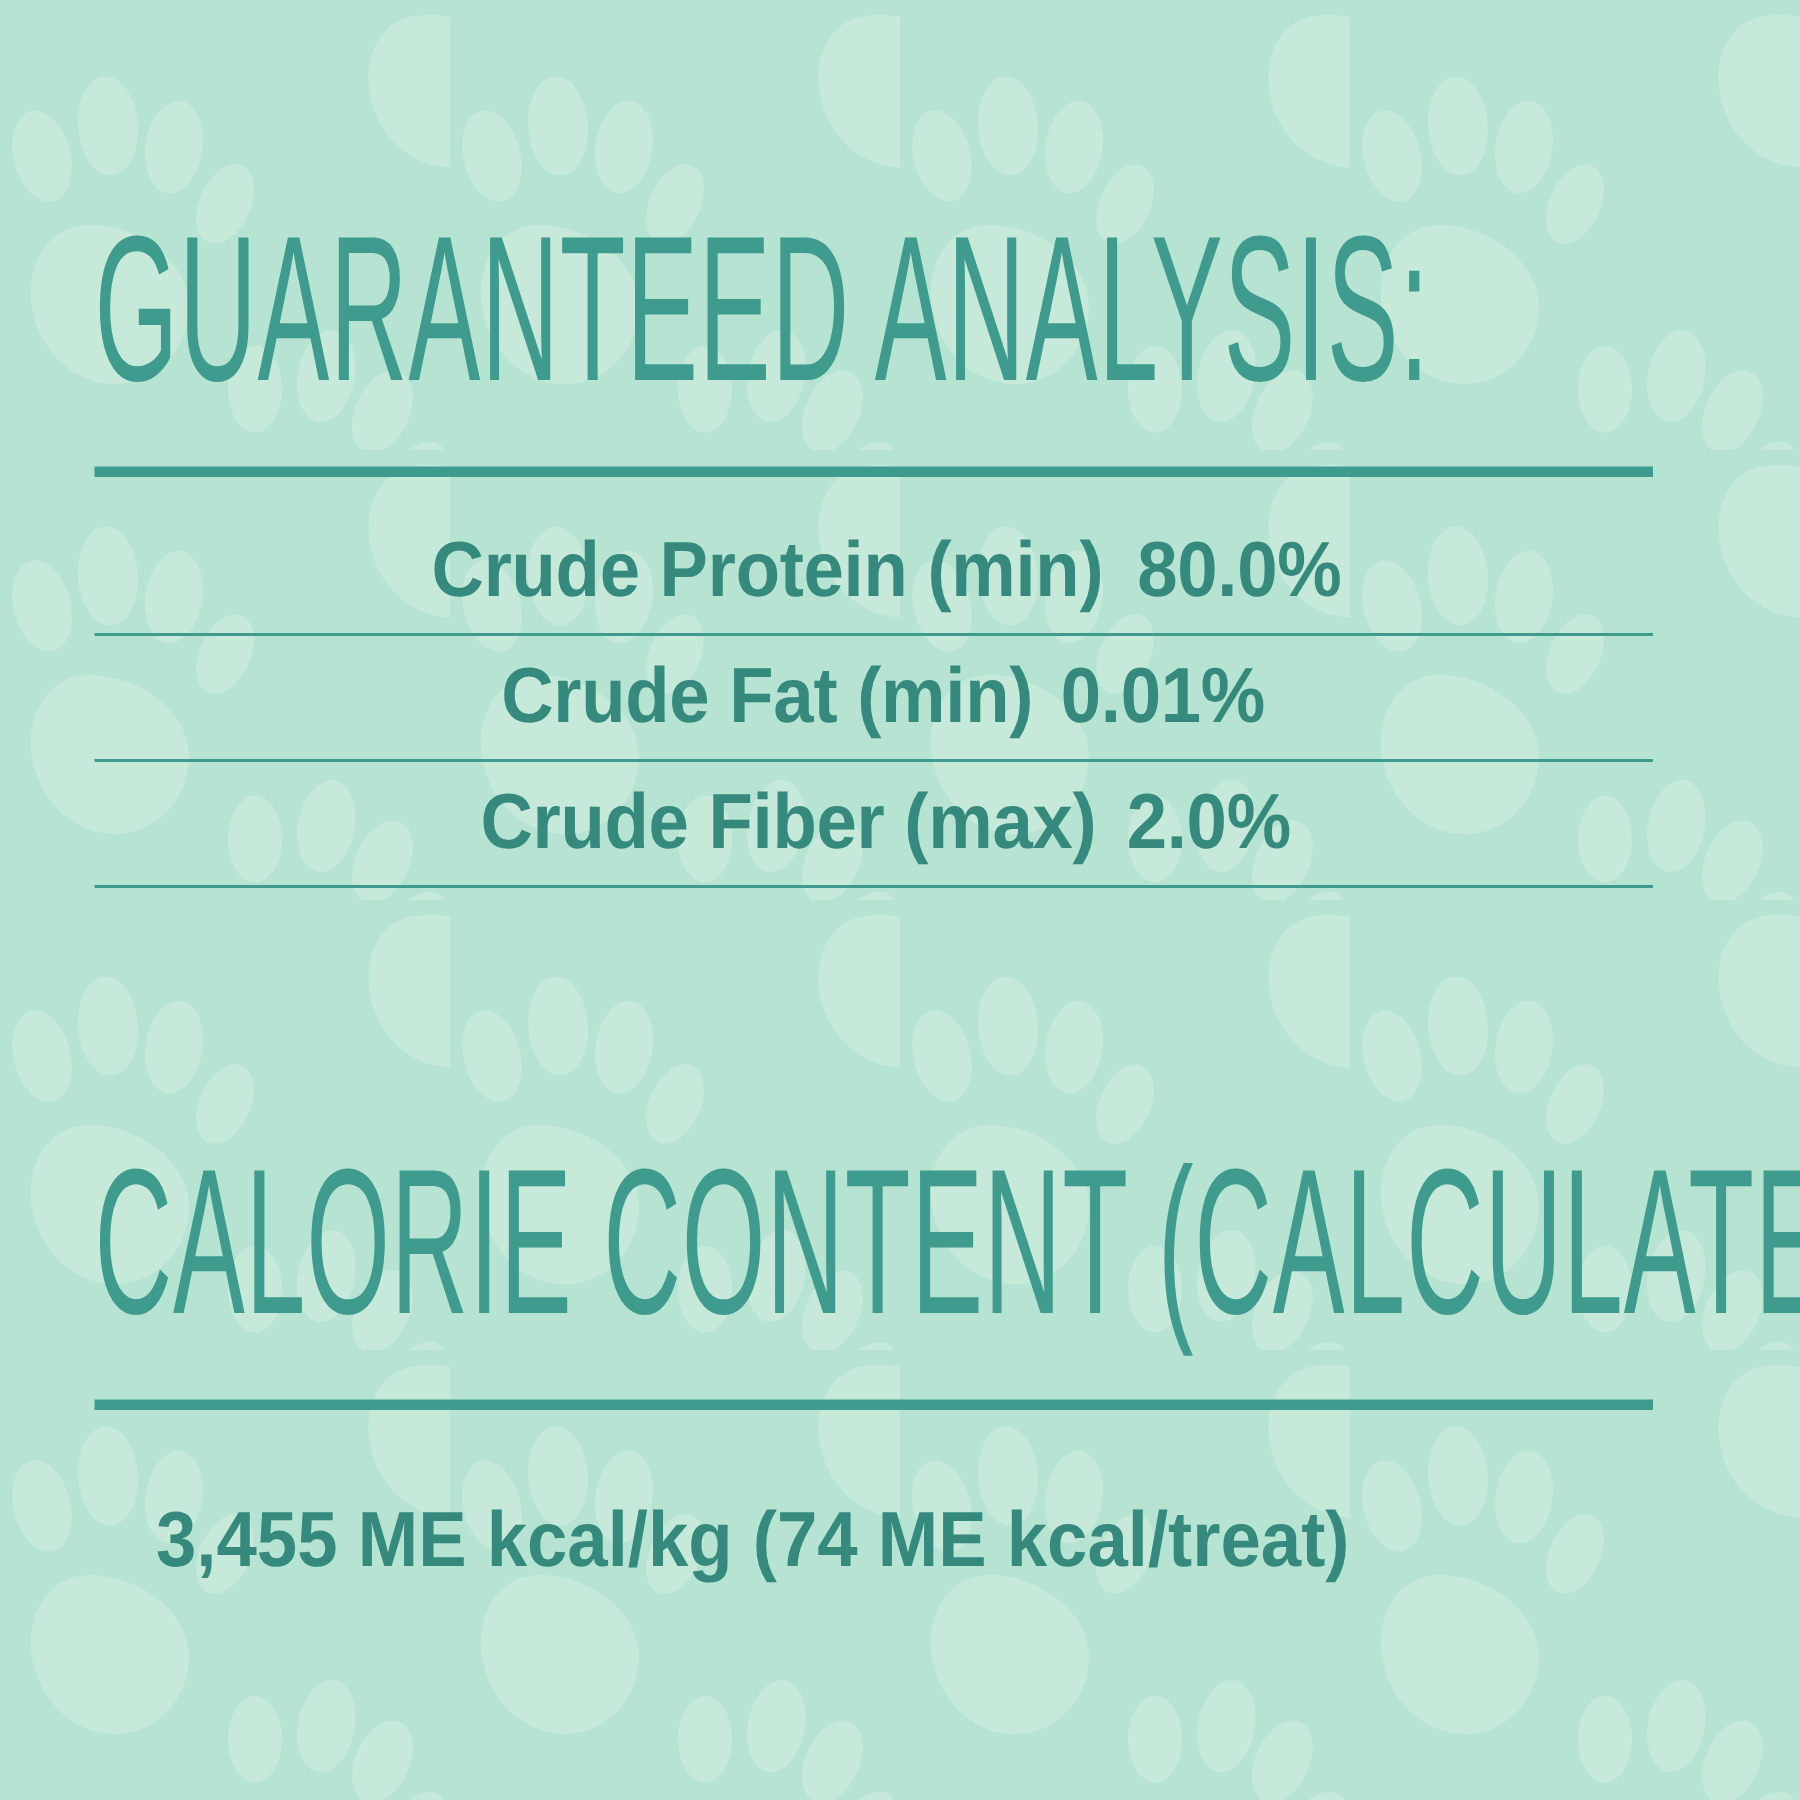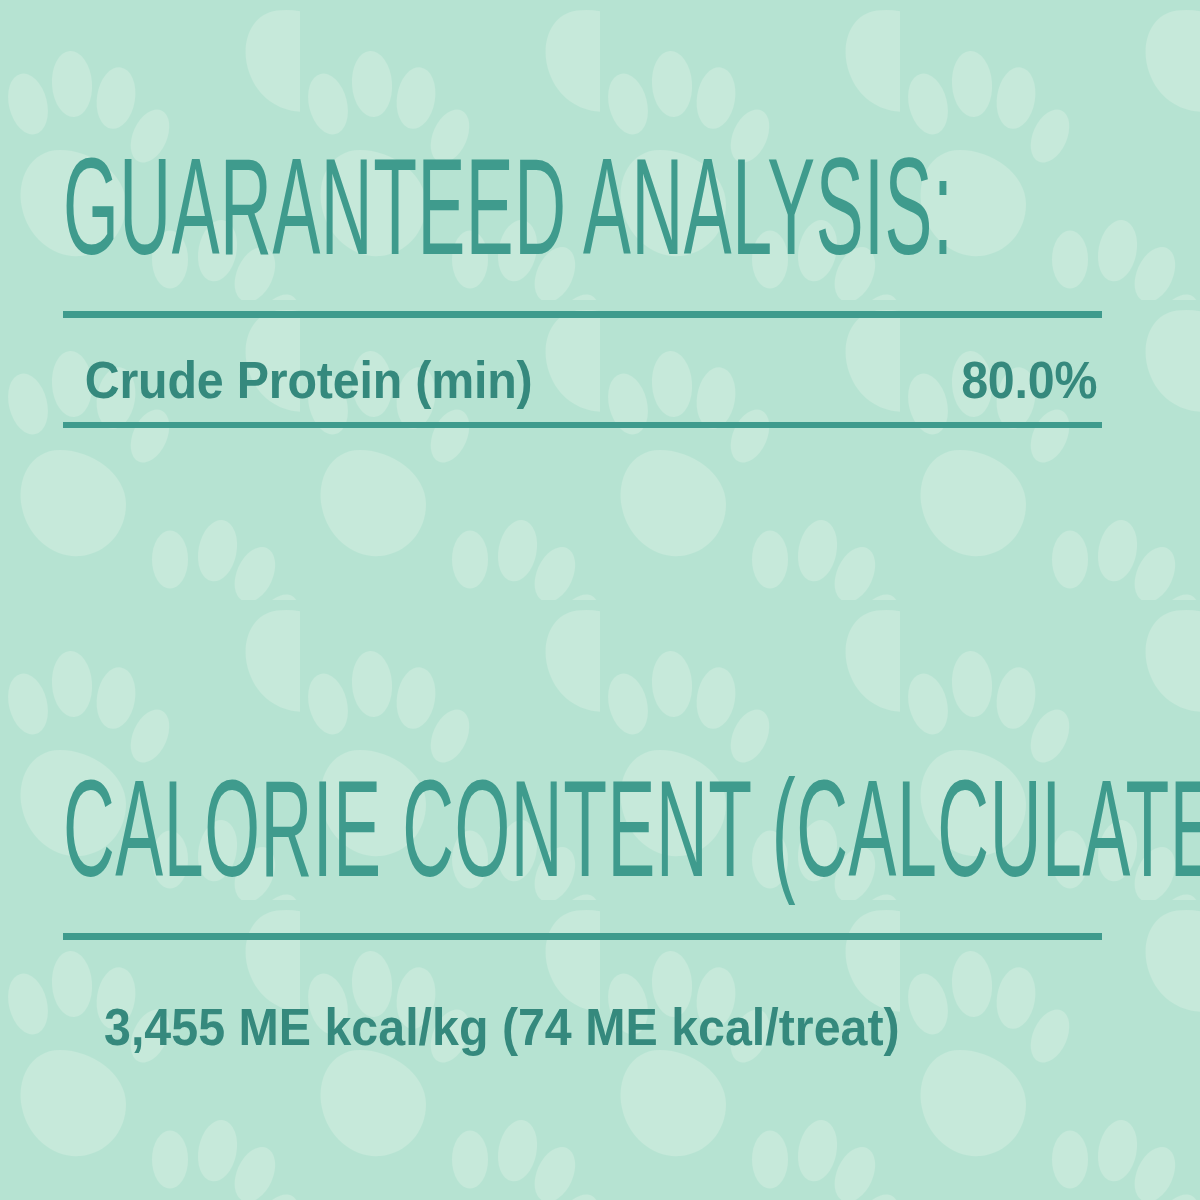--- a/index.html
+++ b/index.html
@@ -56,21 +56,21 @@
   .row{
     display:flex;
     align-items:baseline;
     justify-content:space-between;
     height:82px;
     box-sizing:border-box;
   }
   .row-inner{
     display:flex;
     align-items:baseline;
-    justify-content:space-between;
+    justify-content:center;
     width:100%;
     padding-top:14px;
     box-sizing:border-box;
   }
   .row-label,.row-value{
     color:#35897d;
     font-family:"Liberation Sans Narrow","Liberation Sans",sans-serif;
     font-weight:700;
     font-size:52px;
     line-height:1.02;
@@ -142,22 +142,34 @@
     <div class="ga-table">
 
       <div class="row">
         <div class="row-inner">
           <span class="row-label">Crude Protein (min)</span>
           <span class="row-value">80.0%</span>
         </div>
       </div>
       <div class="rule-thin"></div>
 
+      <div class="row">
+        <div class="row-inner">
+          <span class="row-label">Crude Fat (min)</span>
+          <span class="row-value">0.01%</span>
+        </div>
+      </div>
       <div class="rule-thin"></div>
 
+      <div class="row">
+        <div class="row-inner">
+          <span class="row-label">Crude Fiber (max)</span>
+          <span class="row-value">2.0%</span>
+        </div>
+      </div>
       <div class="rule-thin"></div>
 
 
     </div>
   </div>
 
   <div class="block" style="top:772px;">
     <div class="section-title">CALORIE CONTENT (CALCULATED):</div>
   </div>
 

